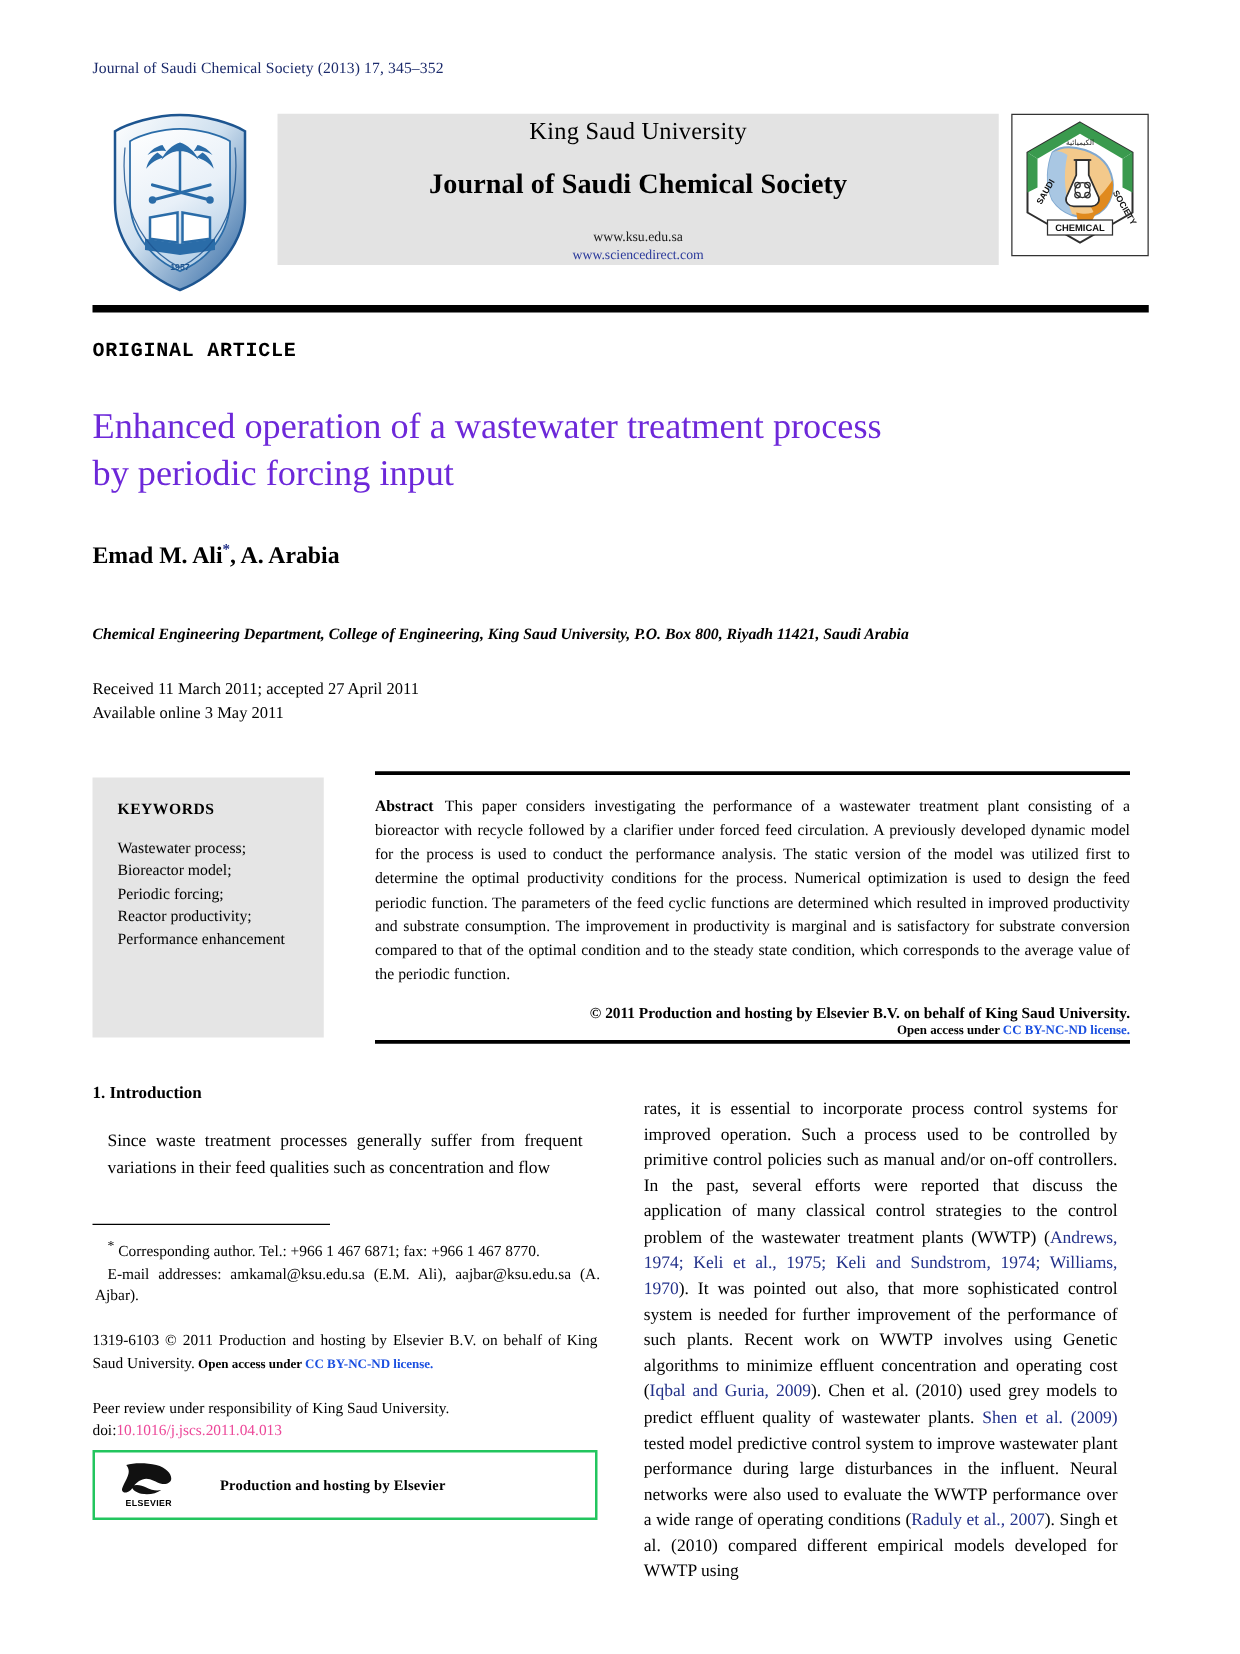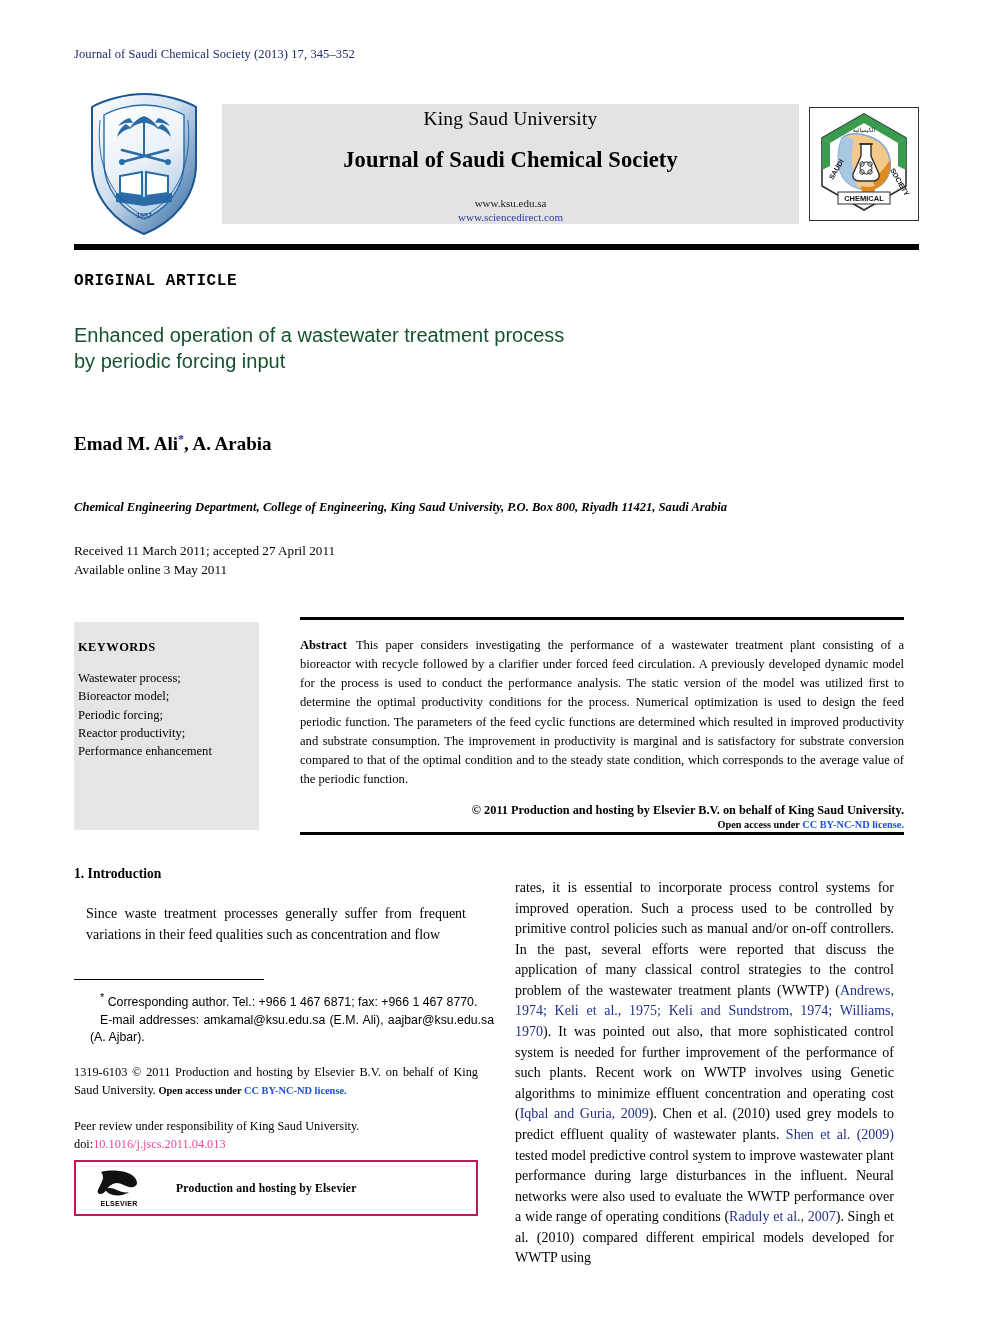--- a/index.html
+++ b/index.html
@@ -35,21 +35,21 @@
   }
 
   
   .masthead {
     position: absolute;
     left: 74px;
     top: 88px;
     width: 845px;
     height: 152px;
     display: flex;
-    align-items: center;
+    align-items: flex-start;
   }
   .logo-ksu {
     width: 140px;
     flex: 0 0 140px;
     display: flex;
     align-items: center;
     justify-content: center;
   }
   .banner {
     flex: 1 1 auto;
@@ -119,24 +119,24 @@
     font-size: 16px;
     letter-spacing: 0.6px;
   }
 
   
   .title {
     position: absolute;
     left: 74px;
     top: 322px;
     width: 830px;
-    font-family: Liberation Sans, sans-serif;
-    font-size: 20px;
+    font-family: Liberation Serif, serif;
+    font-size: 29px;
     line-height: 1.32;
-    color: #14532d;
+    color: #6d28d9;
   }
   .title-line { display: block; }
 
   
   .authors {
     position: absolute;
     left: 74px;
     top: 432px;
     font-family: "Liberation Serif", serif;
     font-weight: bold;
@@ -171,21 +171,21 @@
   }
 
   
   .keywords-box {
     position: absolute;
     left: 74px;
     top: 622px;
     width: 185px;
     height: 208px;
     background: #e5e5e5;
-    padding: 18px 0 0 4px;
+    padding: 18px 0 0 20px;
     box-sizing: border-box;
   }
   .keywords-title {
     font-family: "Liberation Serif", serif;
     font-weight: bold;
     font-size: 12.5px;
     letter-spacing: 0.4px;
     margin-bottom: 14px;
   }
   .keyword-item {
@@ -281,24 +281,24 @@
   .footnote-rule {
     position: absolute;
     left: 74px;
     top: 979px;
     width: 190px;
     height: 1.4px;
     background: #000;
   }
   .footnotes {
     position: absolute;
-    left: 90px;
+    left: 76px;
     top: 990px;
     width: 404px;
-    font-family: Liberation Sans, sans-serif;
+    font-family: Liberation Serif, serif;
     font-size: 12.3px;
     line-height: 1.42;
     text-align: justify;
   }
   .fn-p { margin: 0 0 0 0; }
   .fn-indent { text-indent: 10px; }
   .fn-star {
     font-size: 11px;
     vertical-align: super;
   }
@@ -326,21 +326,21 @@
   }
   .doi-link { color: #ec4899; text-align: center; }
 
   
   .elsevier-box {
     position: absolute;
     left: 74px;
     top: 1160px;
     width: 404px;
     height: 56px;
-    border: 2px solid #be185d;
+    border: 2px solid #22c55e;
     box-sizing: border-box;
     display: flex;
     align-items: center;
   }
   .elsevier-logo {
     width: 58px;
     flex: 0 0 58px;
     margin-left: 14px;
     display: flex;
     flex-direction: column;

